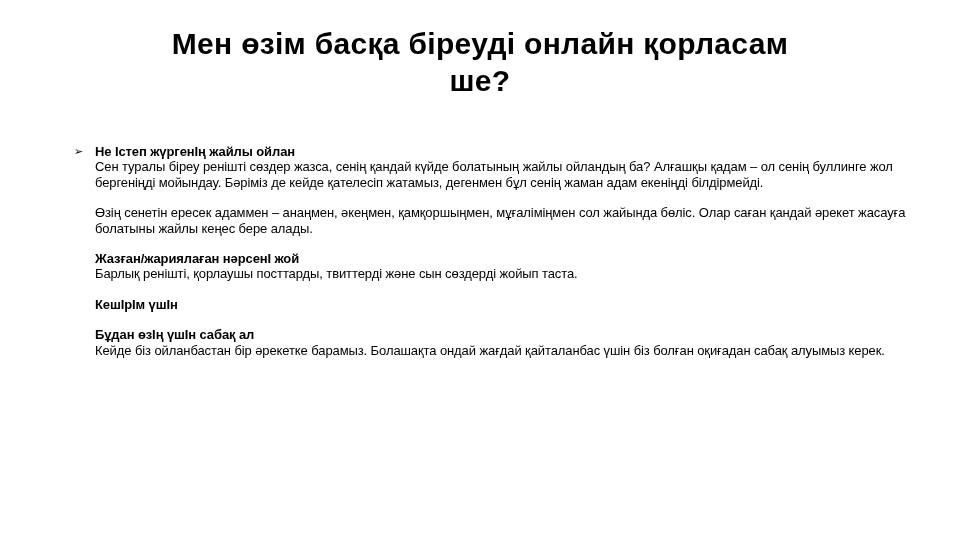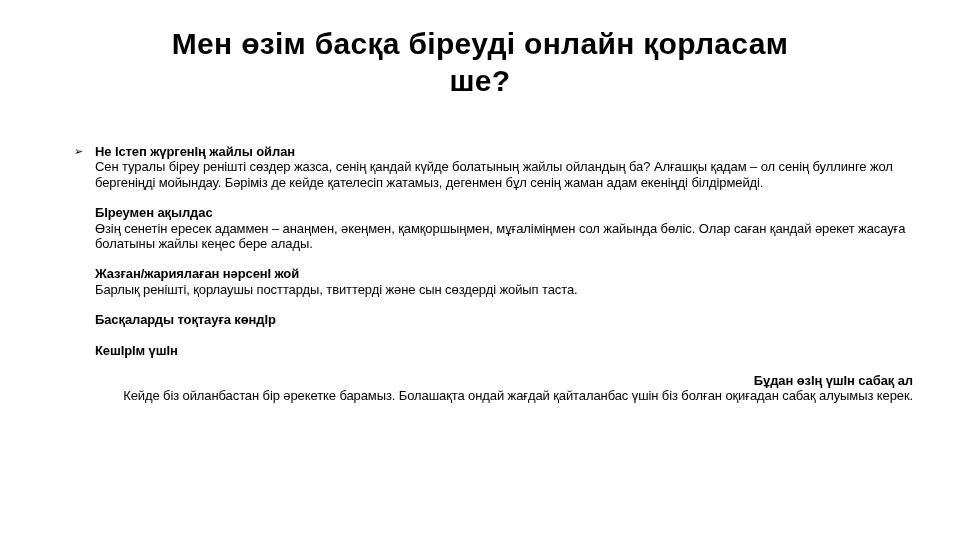--- a/index.html
+++ b/index.html
@@ -30,21 +30,21 @@
     position: absolute;
     left: 95px;
     top: 144px;
     width: 818px;
     font-size: 13px;
     line-height: 15.4px;
     letter-spacing: -0.1px;
     color: #000000;
   }
   .section { margin: 0 0 15px 0; }
-  .section:last-child { margin-bottom: 0; text-align: right; }
+  .section:last-child { margin-bottom: 0; }
   .heading { font-weight: 700; position: relative; }
   .bullet {
     position: absolute;
     left: -21px;
     top: 0px;
     font-size: 11px;
     font-weight: 400;
   }
   .body { font-weight: 400; }
 </style>
@@ -62,37 +62,31 @@
 
     <div class="section">
       <div class="heading">
         <span class="bullet">➢</span>
         <span>Не Істеп жүргенІң жайлы ойлан</span>
       </div>
       <div class="body">Сен туралы біреу ренішті сөздер жазса, сенің қандай күйде болатының жайлы ойландың ба? Алғашқы қадам – ол сенің буллинге жол бергеніңді мойындау. Бәріміз де кейде қателесіп жатамыз, дегенмен бұл сенің жаман адам екеніңді білдірмейді.</div>
     </div>
 
     <div class="section">
-      <div class="heading">
-        <span>БІреумен ақылдас</span>
-      </div>
       <div class="body">Өзің сенетін ересек адаммен – анаңмен, әкеңмен, қамқоршыңмен, мұғаліміңмен сол жайында бөліс. Олар саған қандай әрекет жасауға болатыны жайлы кеңес бере алады.</div>
     </div>
 
     <div class="section">
       <div class="heading">
         <span>Жазған/жариялаған нәрсенІ жой</span>
       </div>
       <div class="body">Барлық ренішті, қорлаушы посттарды, твиттерді және сын сөздерді жойып таста.</div>
     </div>
 
     <div class="section">
-      <div class="heading">
-        <span>Басқаларды тоқтауға көндІр</span>
-      </div>
     </div>
 
     <div class="section">
       <div class="heading">
         <span>КешІрІм үшІн</span>
       </div>
     </div>
 
     <div class="section">
       <div class="heading">

